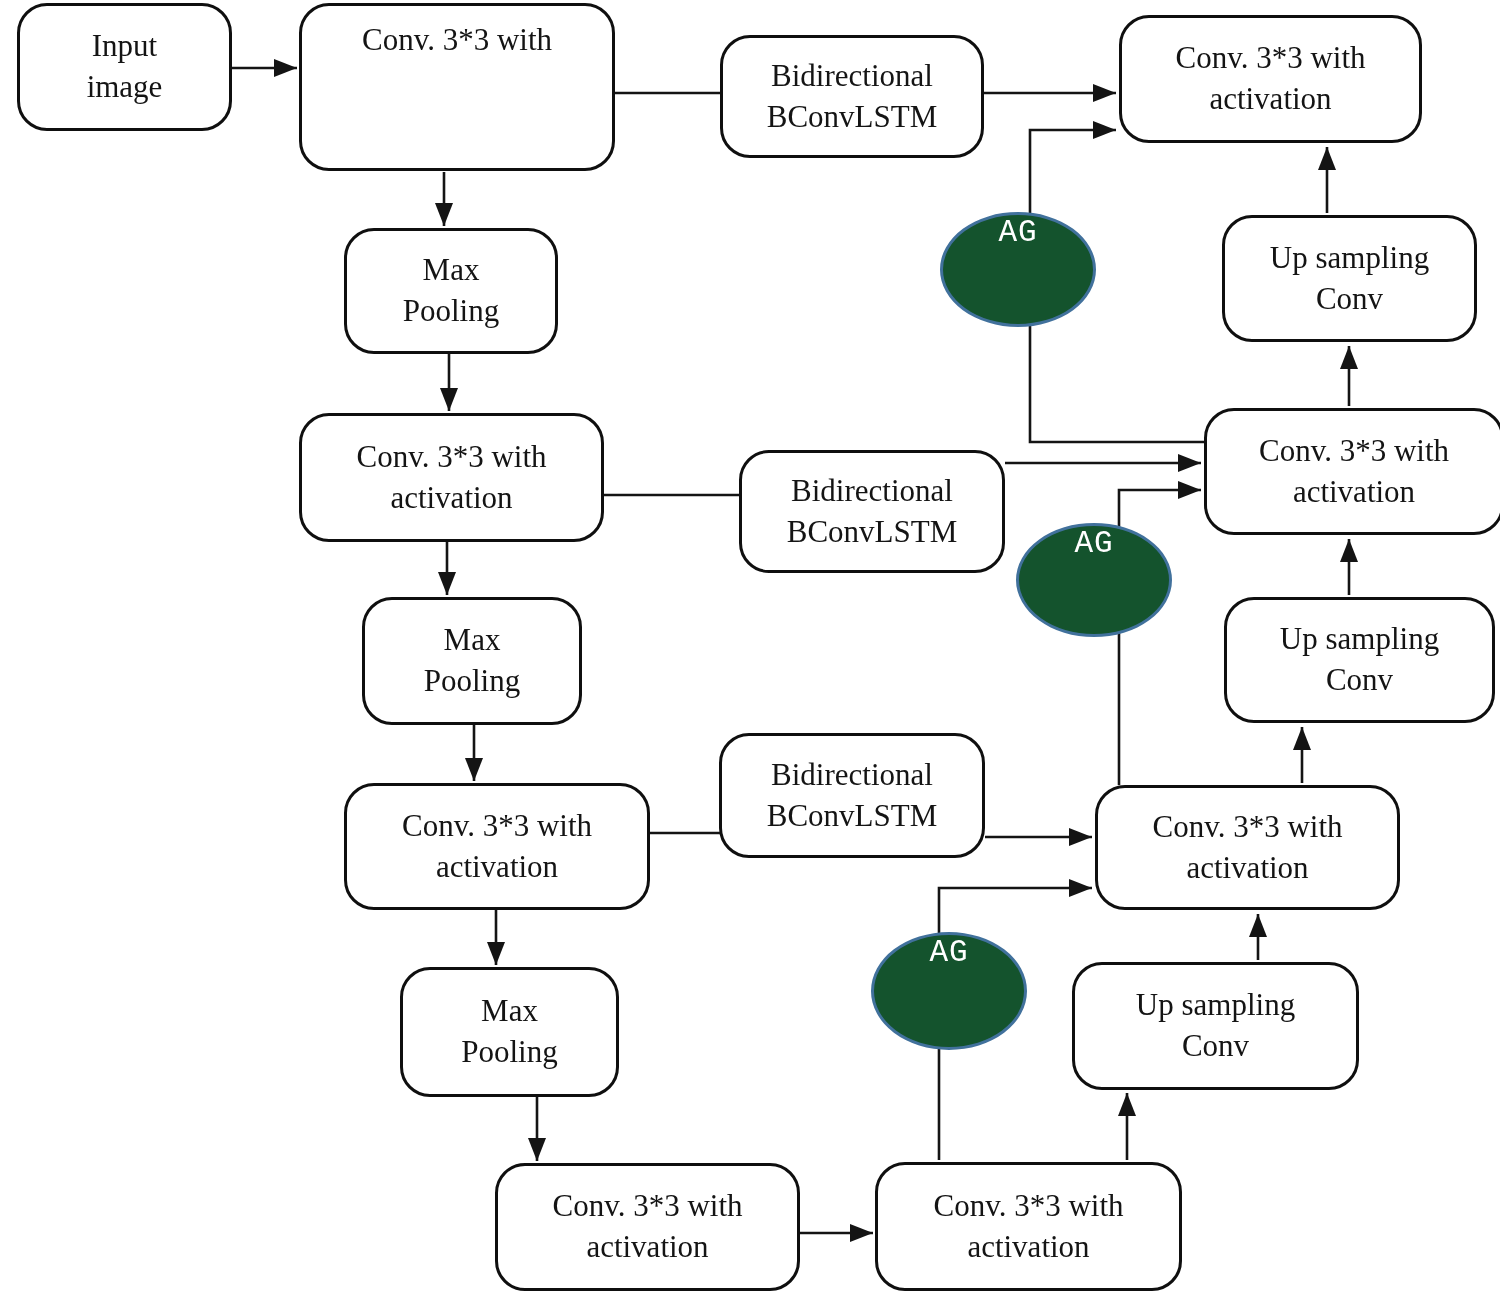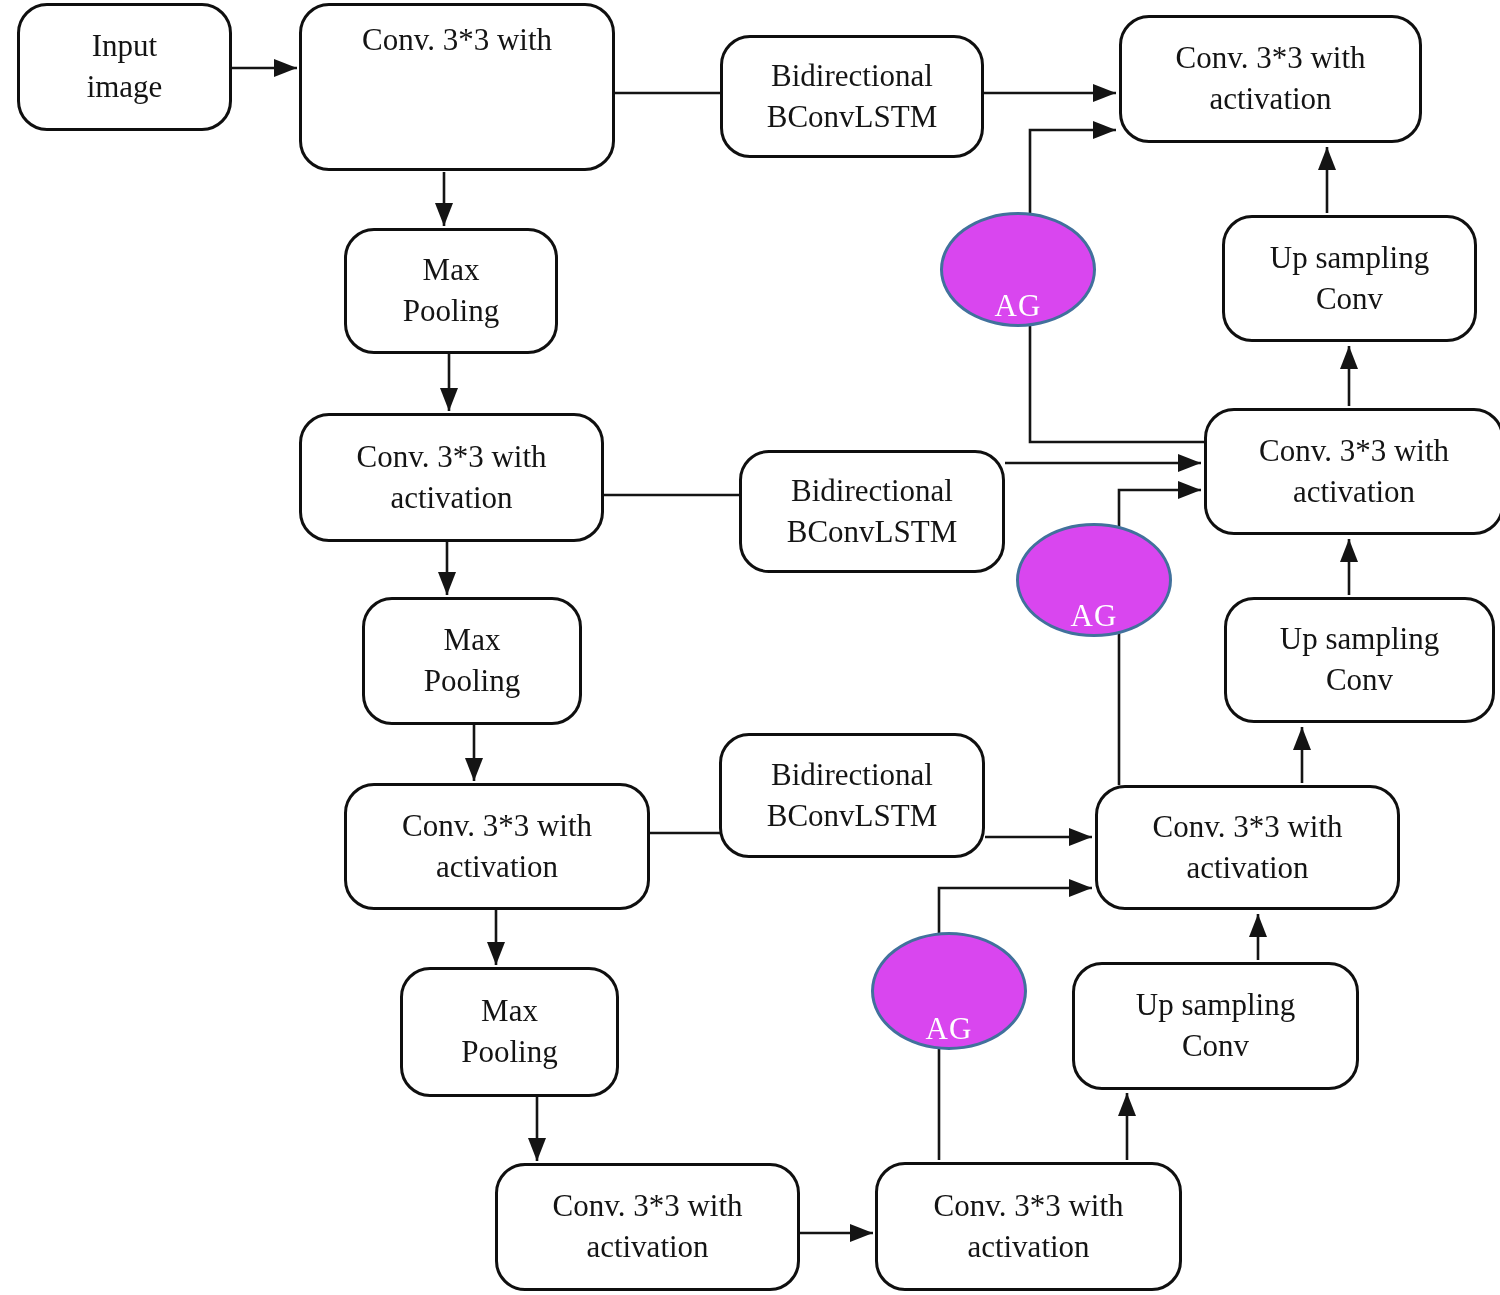--- a/index.html
+++ b/index.html
@@ -37,30 +37,31 @@
     color: #141414;
     z-index: 2;
   }
   .node.text-top {
     justify-content: flex-start;
     padding-top: 14px;
   }
   .ag {
     position: absolute;
     box-sizing: border-box;
-    background: #d946ef;
+    background: #14532d;
     border: 3px solid #41719c;
     border-radius: 50%;
     display: flex;
-    align-items: flex-end;
+    align-items: flex-start;
     justify-content: center;
     color: #ffffff;
     font-size: 31px;
     letter-spacing: 1px;
     z-index: 3;
+    font-family: Liberation Mono, monospace;
   }
   .edge {
     fill: none;
     stroke: #141414;
     stroke-width: 2.6px;
   }
 </style>
 </head>
 <body>
 

